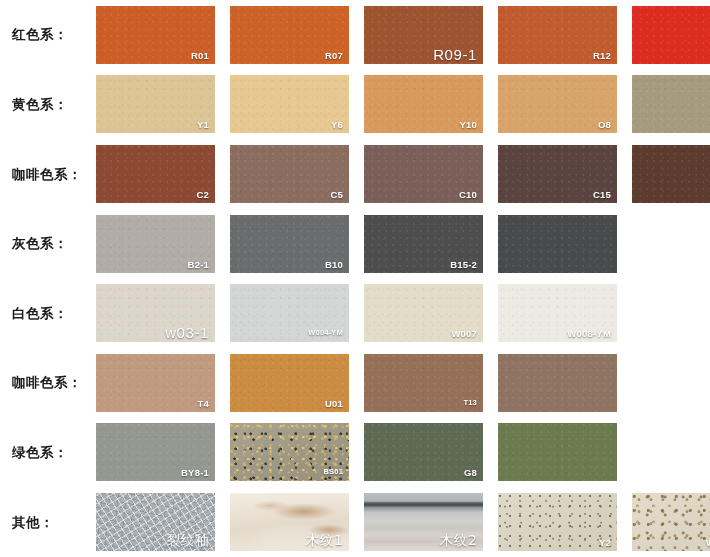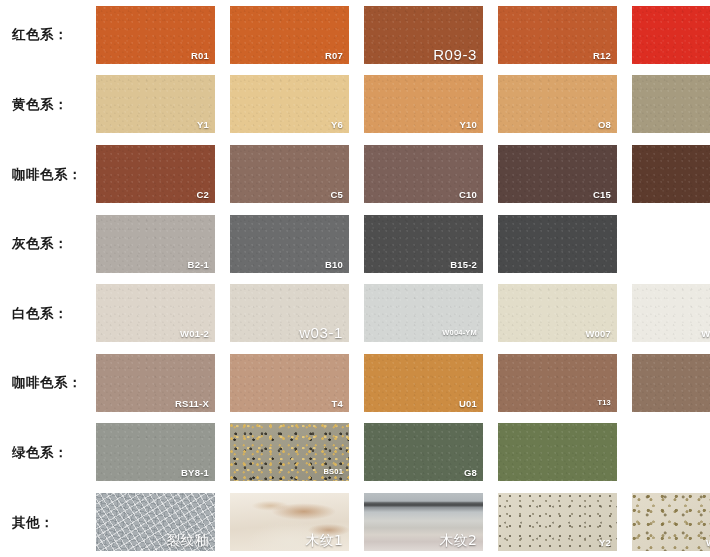--- a/index.html
+++ b/index.html
@@ -191,21 +191,21 @@
         <div class="swatch grain">
           <div class="fill" style="background: rgb(204, 95, 39);"></div>
           <div class="code">R01</div>
         </div>
         <div class="swatch grain">
           <div class="fill" style="background: rgb(206, 99, 39);"></div>
           <div class="code">R07</div>
         </div>
         <div class="swatch grain">
           <div class="fill" style="background: rgb(158, 84, 48);"></div>
-          <div class="code big">R09-3</div>
+          <div class="code big">R09-1</div>
         </div>
         <div class="swatch grain">
           <div class="fill" style="background: rgb(192, 92, 46);"></div>
           <div class="code">R12</div>
         </div>
         <div class="swatch grain">
           <div class="fill" style="background: rgb(221, 45, 34);"></div>
         </div>
       </div>
     </div>
@@ -274,48 +274,40 @@
         </div>
         <div class="swatch grain">
           <div class="fill" style="background: rgb(73, 74, 75);"></div>
         </div>
       </div>
     </div>
     <div class="row">
       <div class="row-label">白色系：</div>
       <div class="swatches">
         <div class="swatch grain">
-          <div class="fill" style="background: rgb(221, 213, 202);"></div>
-          <div class="code">W01-2</div>
-        </div>
-        <div class="swatch grain">
           <div class="fill" style="background: rgb(220, 214, 203);"></div>
           <div class="code big">w03-1</div>
         </div>
         <div class="swatch grain">
           <div class="fill" style="background: rgb(211, 214, 212);"></div>
           <div class="code small">W004-YM</div>
         </div>
         <div class="swatch grain">
           <div class="fill" style="background: rgb(226, 221, 201);"></div>
           <div class="code">W007</div>
         </div>
         <div class="swatch grain">
           <div class="fill" style="background: rgb(236, 234, 227);"></div>
           <div class="code">W008-YM</div>
         </div>
       </div>
     </div>
     <div class="row">
       <div class="row-label">咖啡色系：</div>
       <div class="swatches">
-        <div class="swatch grain">
-          <div class="fill" style="background: rgb(171, 146, 132);"></div>
-          <div class="code">RS11-X</div>
-        </div>
         <div class="swatch grain">
           <div class="fill" style="background: rgb(194, 154, 128);"></div>
           <div class="code">T4</div>
         </div>
         <div class="swatch grain">
           <div class="fill" style="background: rgb(204, 140, 66);"></div>
           <div class="code">U01</div>
         </div>
         <div class="swatch grain">
           <div class="fill" style="background: rgb(151, 112, 90);"></div>

